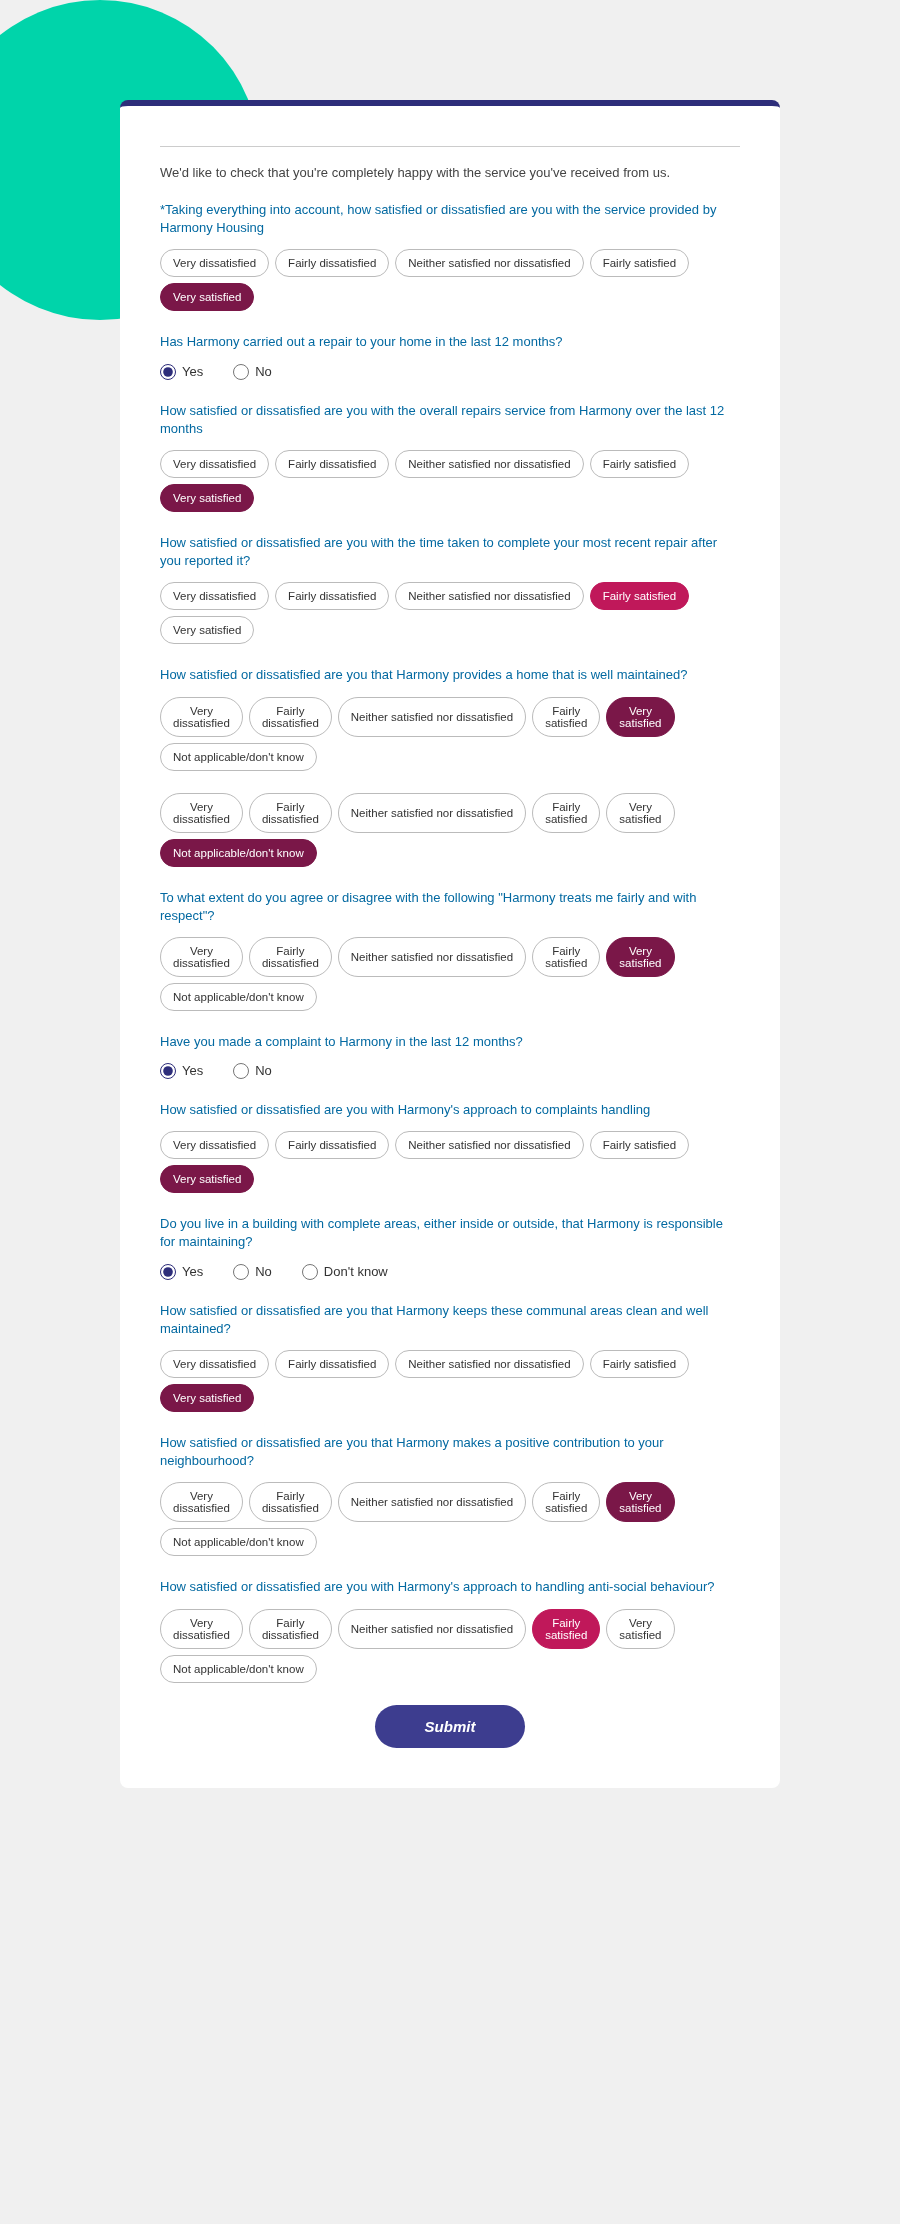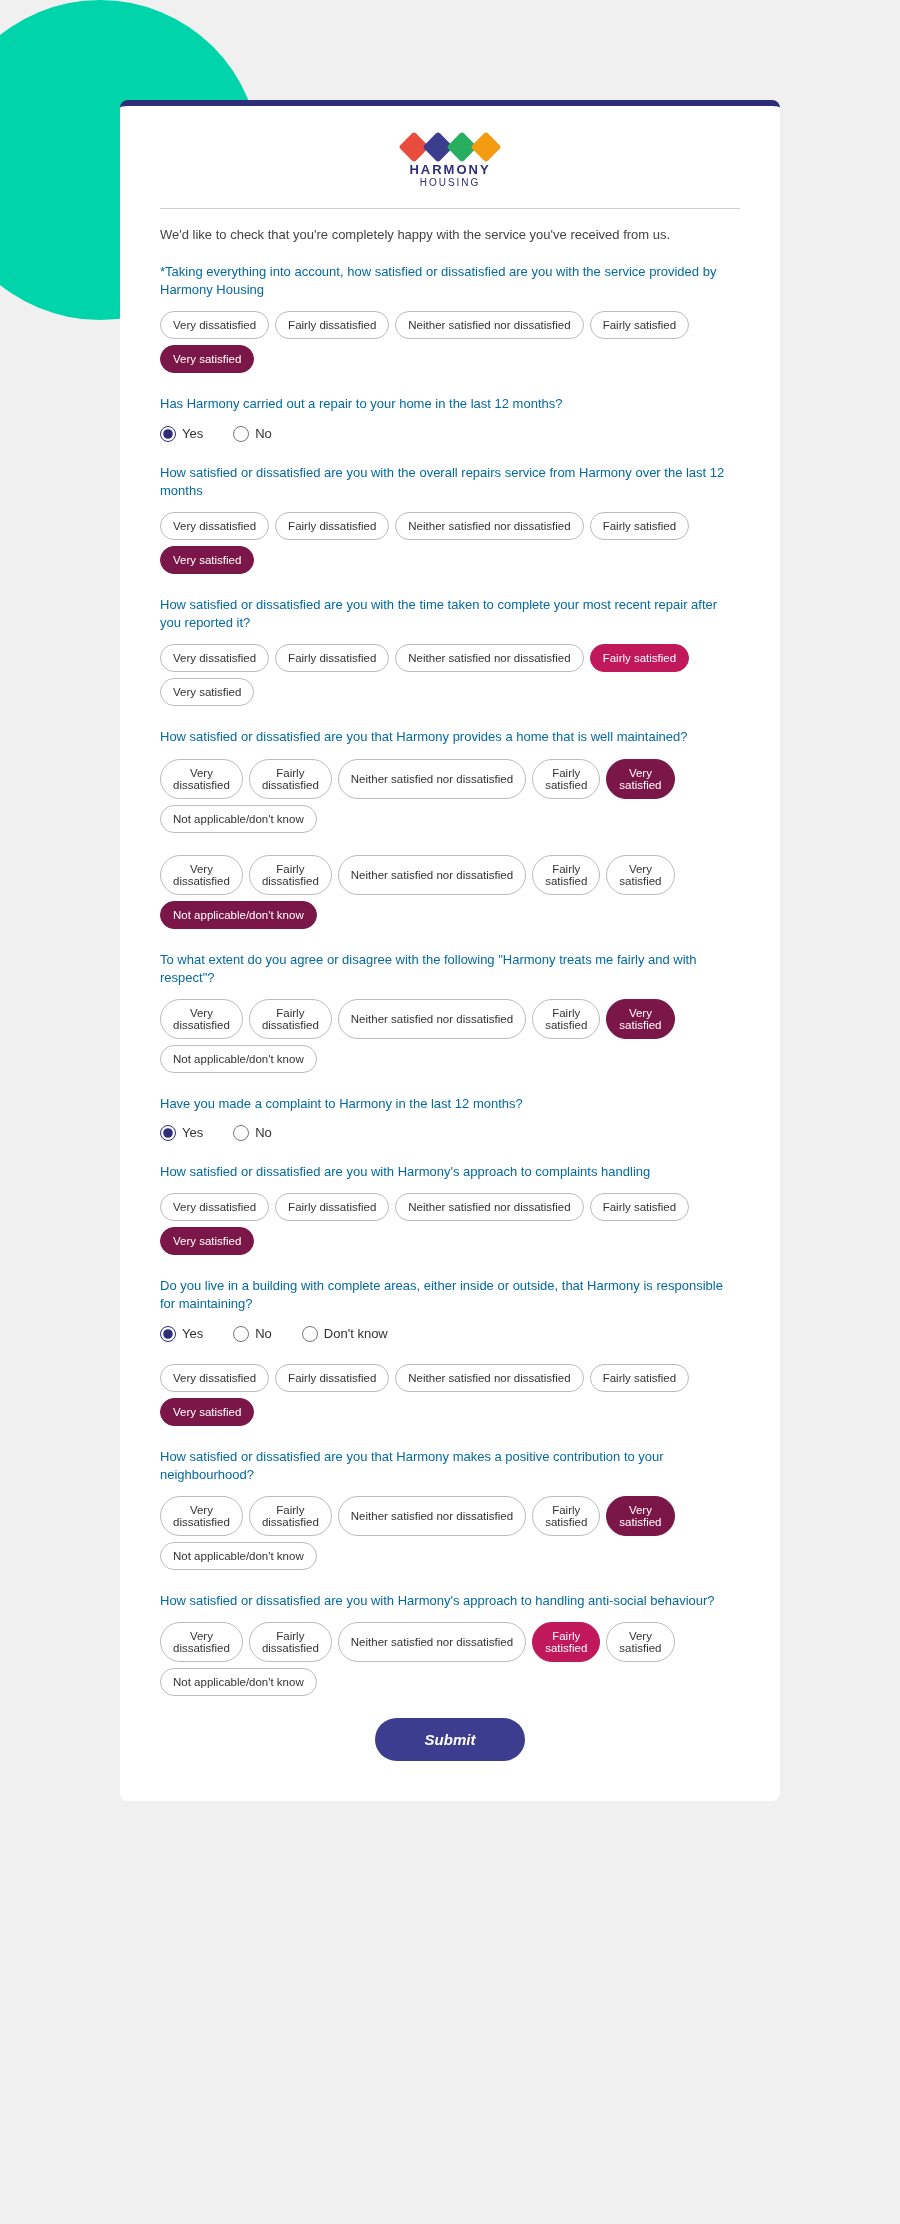--- a/index.html
+++ b/index.html
@@ -165,30 +165,20 @@
     .d4 { background: #f39c12; }
   </style>
 </head>
 <body>
 
 <div class="bg-decoration" data-interactable="false"></div>
 
 <div class="page-wrapper">
   <div class="card">
 
-    <div class="logo-area" data-interactable="false">
-      <div class="logo-diamonds" data-interactable="false">
-        <div class="diamond d1"></div>
-        <div class="diamond d2"></div>
-        <div class="diamond d3"></div>
-        <div class="diamond d4"></div>
-      </div>
-      <span class="logo-text" data-interactable="false">HARMONY</span>
-      <span class="logo-sub" data-interactable="false">HOUSING</span>
-    </div>
 
     <hr class="divider" data-interactable="false">
 
     <p class="intro-text" data-interactable="false">We'd like to check that you're completely happy with the service you've received from us.</p>
 
     <div class="section-gap" data-interactable="false">
       <div class="question-label" data-interactable="false">*Taking everything into account, how satisfied or dissatisfied are you with the service provided by Harmony Housing</div>
       <div class="options-row" data-interactable="false">
         <button class="option-btn" data-interactable="true">Very dissatisfied</button>
         <button class="option-btn" data-interactable="true">Fairly dissatisfied</button>
@@ -299,20 +289,21 @@
         <label class="radio-label" data-interactable="true">
           <input type="radio" name="q10" data-interactable="true" style=""> No
         </label>
         <label class="radio-label" data-interactable="true">
           <input type="radio" name="q10" data-interactable="true" style=""> Don't know
         </label>
       </div>
     </div>
 
     <div data-interactable="false">
+      <div class="question-label" data-interactable="false">How satisfied or dissatisfied are you that Harmony keeps these communal areas clean and well maintained?</div>
       <div class="options-row" data-interactable="false">
         <button class="option-btn" data-interactable="true">Very dissatisfied</button>
         <button class="option-btn" data-interactable="true">Fairly dissatisfied</button>
         <button class="option-btn" data-interactable="true">Neither satisfied nor dissatisfied</button>
         <button class="option-btn" data-interactable="true">Fairly satisfied</button>
         <button class="option-btn selected-dark" data-interactable="true">Very satisfied</button>
       </div>
     </div>
 
     <div data-interactable="false">

